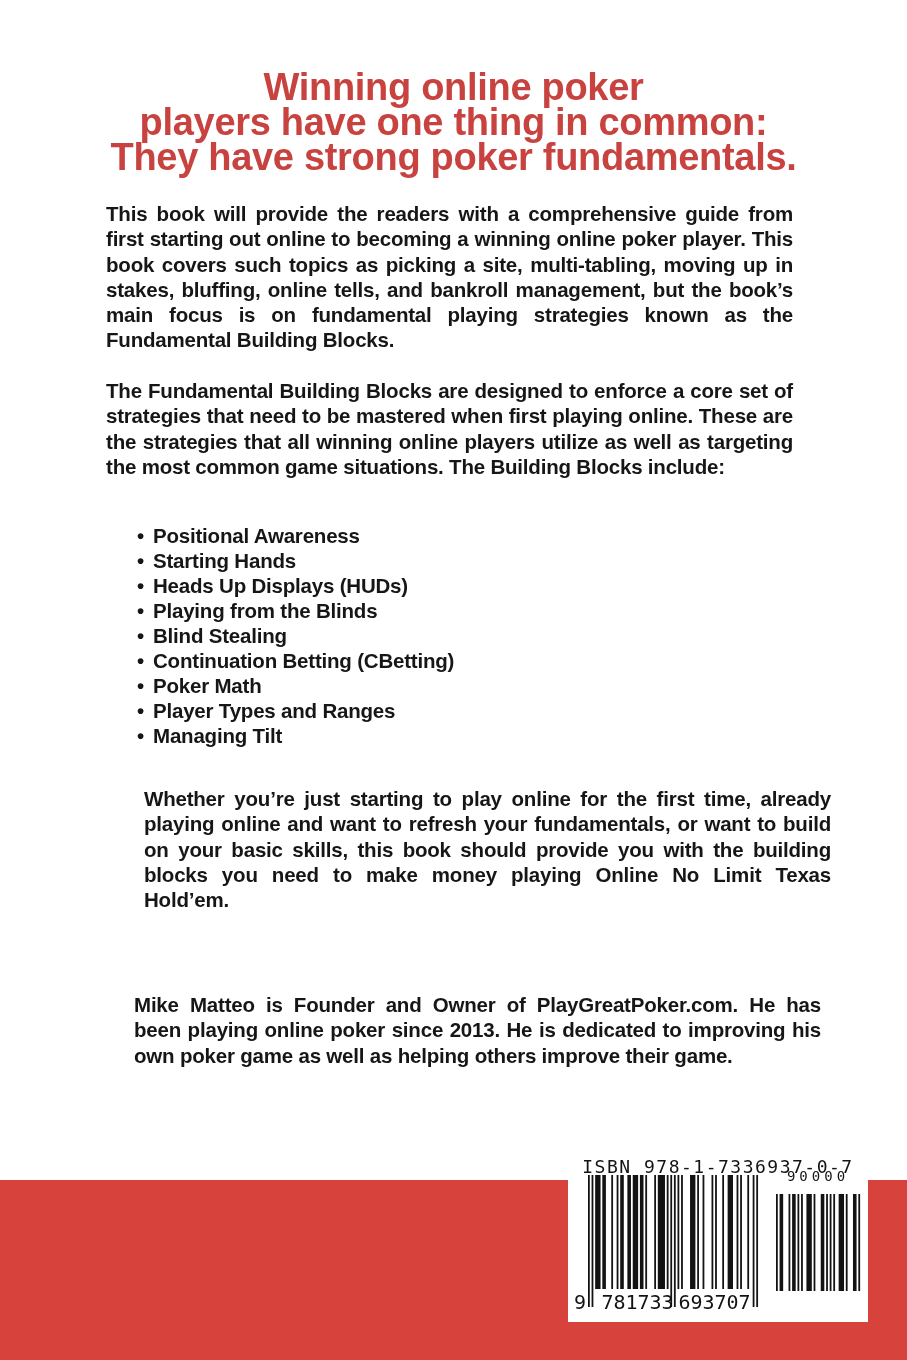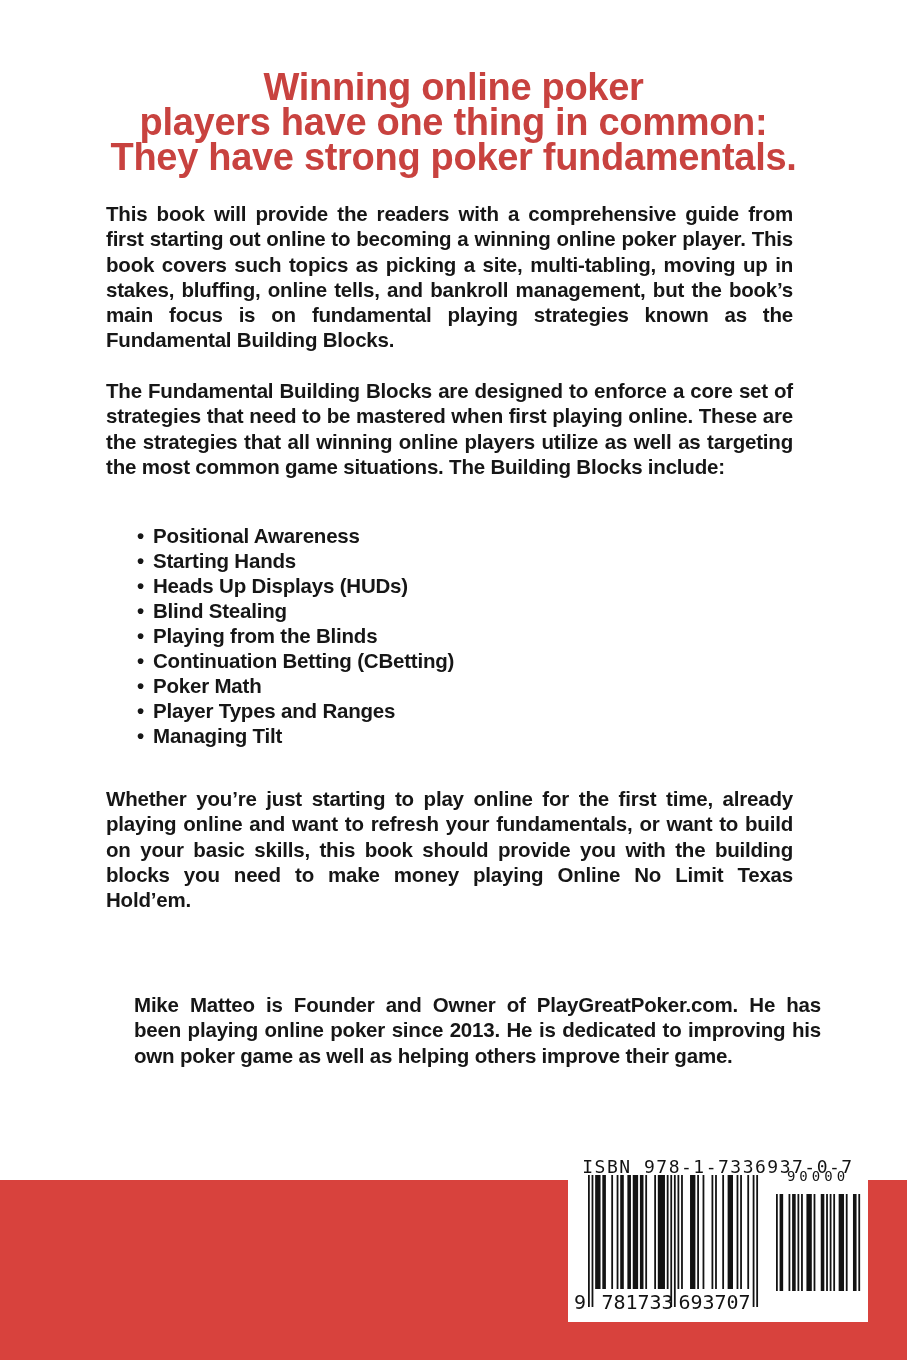--- a/index.html
+++ b/index.html
@@ -34,21 +34,21 @@
   }
   .bullets li{
     position:relative;
     padding-left:47px;
     line-height:25px;
   }
   .bullets li::before{
     content:"\2022";
     position:absolute;left:31px;top:0;
   }
-  .p-closing{top:786px;}
+  .p-closing{top:786px;margin-left:38px;}
   .banner{
     position:absolute;left:106px;top:936px;width:687px;height:37px;
     background:var(--accent-red,#d8423d);
     color:#ffffff;
     font-size:23px;font-weight:700;line-height:38px;
     letter-spacing:0.5px;
     text-align:center;
   }
   .p-bio{top:992px;margin-left:28px;}
   .red-band{
@@ -98,22 +98,22 @@
   </header>
 
   <p class="block p-intro">This book will provide the readers with a comprehensive guide from first starting out online to becoming a winning online poker player. This book covers such topics as picking a site, multi-tabling, moving up in stakes, bluffing, online tells, and bankroll management, but the book’s main focus is on fundamental playing strategies known as the Fundamental Building Blocks.</p>
 
   <p class="block p-blocks">The Fundamental Building Blocks are designed to enforce a core set of strategies that need to be mastered when first playing online. These are the strategies that all winning online players utilize as well as targeting the most common game situations. The Building Blocks include:</p>
 
   <ul class="block bullets">
       <li>Positional Awareness</li>
       <li>Starting Hands</li>
       <li>Heads Up Displays (HUDs)</li>
+      <li>Playing from the Blinds</li>
       <li>Blind Stealing</li>
-      <li>Playing from the Blinds</li>
       <li>Continuation Betting (CBetting)</li>
       <li>Poker Math</li>
       <li>Player Types and Ranges</li>
       <li>Managing Tilt</li>
     </ul>
 
   <p class="block p-closing">Whether you’re just starting to play online for the first time, already playing online and want to refresh your fundamentals, or want to build on your basic skills, this book should provide you with the building blocks you need to make money playing Online No Limit Texas Hold’em.</p>
 
 
   <p class="block p-bio">Mike Matteo is Founder and Owner of PlayGreatPoker.com. He has been playing online poker since 2013. He is dedicated to improving his own poker game as well as helping others improve their game.</p>

